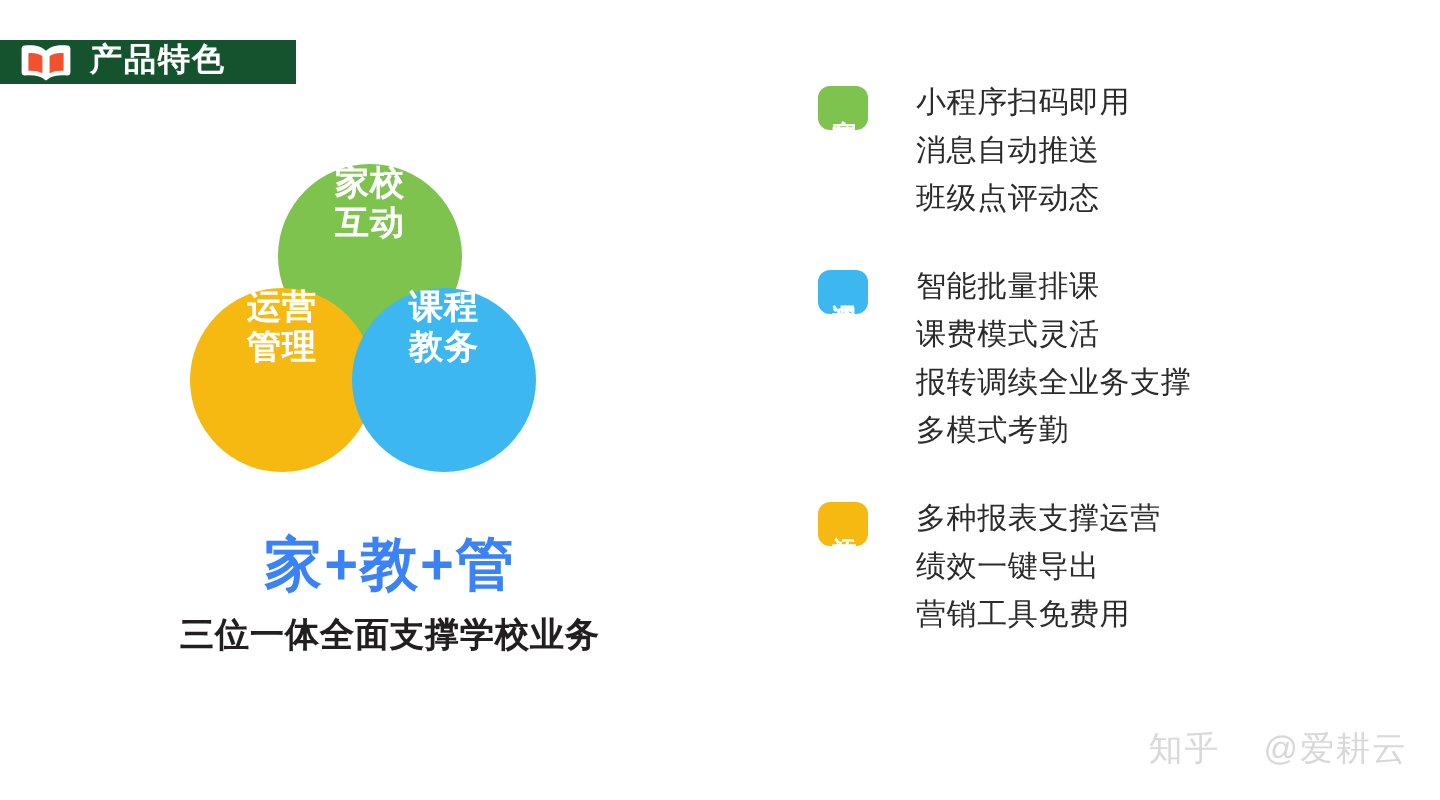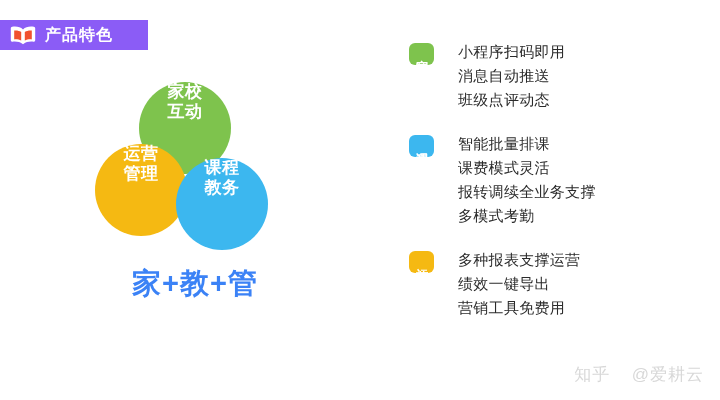--- a/index.html
+++ b/index.html
@@ -13,23 +13,23 @@
     font-family: "Liberation Sans", "DejaVu Sans", sans-serif;
     overflow: hidden;
     position: relative;
   }
 
   
   #header-badge {
     position: absolute;
     left: 0px;
     top: 20px;
-    height: 30px;
+    height: 22px;
     width: 148px;
-    background: #8b5cf6;
+    background: #14532d;
     display: flex;
     align-items: center;
     box-sizing: border-box;
     padding-left: 9px;
   }
   #header-badge .book-icon {
     width: 28px;
     height: 20px;
     flex: 0 0 auto;
     margin-right: 8px;
@@ -81,21 +81,21 @@
     height: 92px;
     left: 0px;
     top: 62px;
     background: #f5b912;
     z-index: 2;
   }
   #venn-blue {
     width: 92px;
     height: 92px;
     left: 81px;
-    top: 76px;
+    top: 62px;
     background: #3cb7ef;
     z-index: 2;
     font-family: Liberation Serif, serif;
   }
 
   
   #headline-block {
     position: absolute;
     left: 60px;
     top: 268px;
@@ -205,20 +205,21 @@
 管理</span>
   </div>
   <div class="venn-circle" id="venn-blue">
     <span class="venn-label">课程
 教务</span>
   </div>
 </div>
 
 <div id="headline-block">
   <div id="headline-main">家+教+管</div>
+  <div id="headline-sub">三位一体全面支撑学校业务</div>
 </div>
 
 <div id="features">
 
   <div class="feature-group">
     <div class="feature-tab green">家校互动</div>
     <ul class="feature-list">
       <li>小程序扫码即用</li>
       <li>消息自动推送</li>
       <li>班级点评动态</li>

